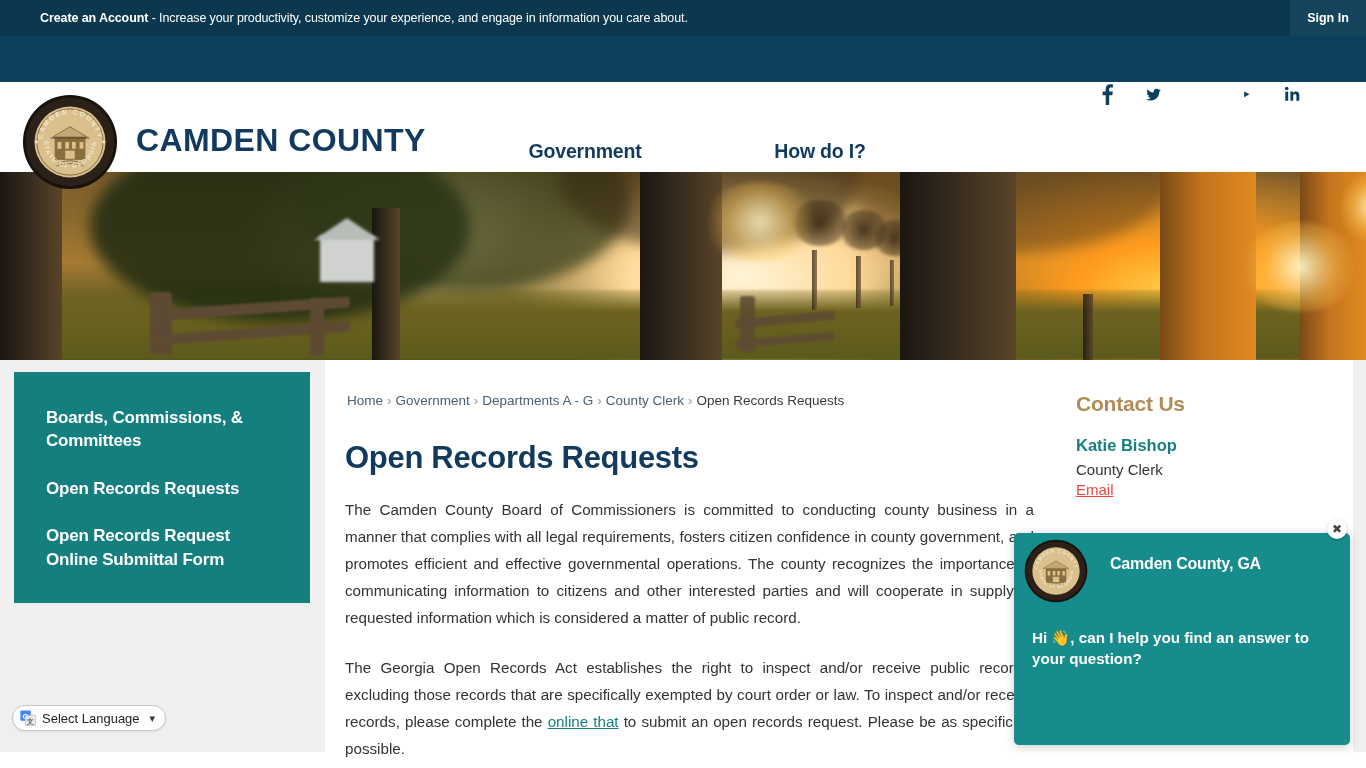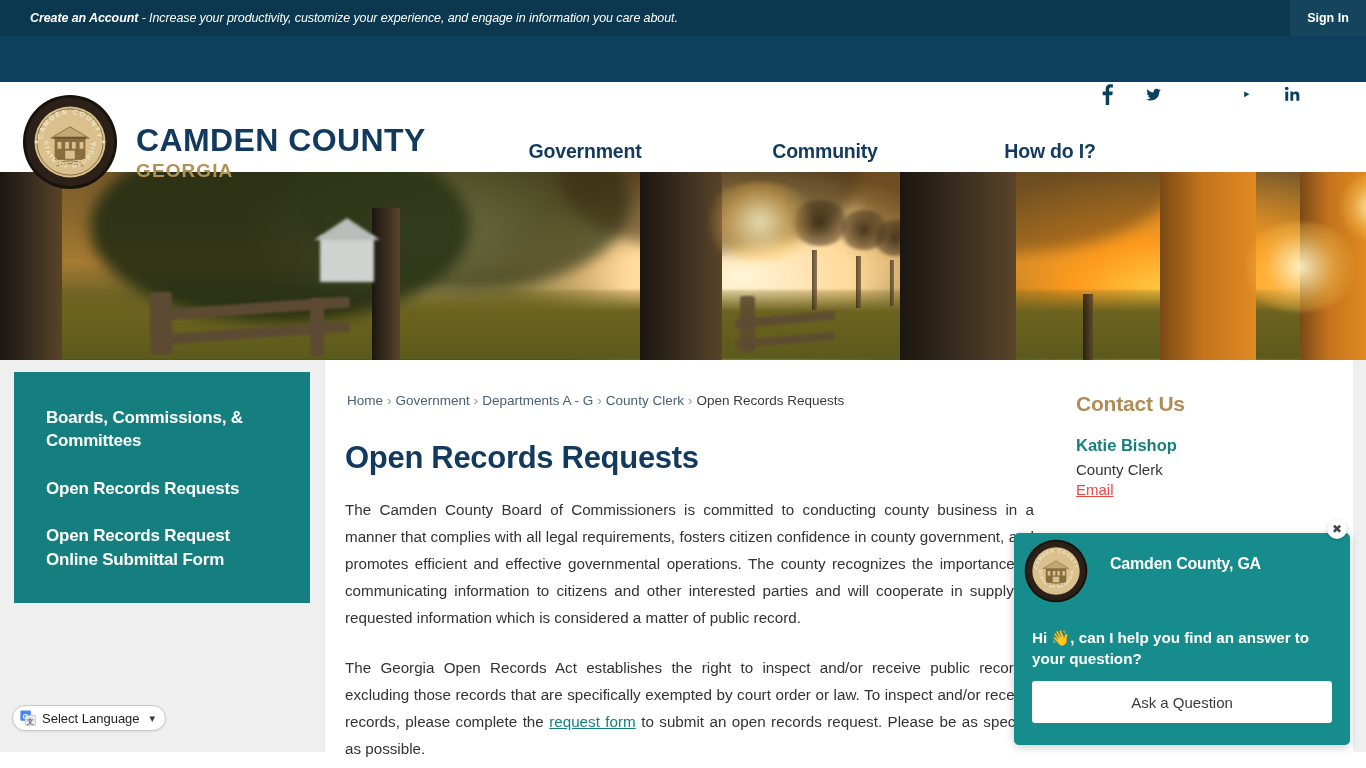--- a/index.html
+++ b/index.html
@@ -14,21 +14,21 @@
   
   .topbar {
     position: relative;
     height: 36px;
     background: #0b384f;
     color: #ffffff;
     display: flex;
     align-items: center;
     font-size: 12.5px;
   }
-  .topbar-text { padding-left: 30px; letter-spacing: -0.1px; font-style: italic; }
+  .topbar-text { padding-left: 40px; letter-spacing: -0.1px; }
   .topbar-text .acct { font-weight: bold; }
   .signin {
     position: absolute;
     right: 0; top: 0;
     height: 36px;
     width: 76px;
     background: #14455c;
     color: #fff;
     font-size: 12.5px;
     font-weight: bold;
@@ -523,26 +523,24 @@
     </text>
     <text font-family="'Liberation Sans', sans-serif" font-size="6.6" font-weight="bold" fill="#f2e6cc" letter-spacing="1.4">
       <textPath href="#sealBot" startOffset="50%" text-anchor="middle">STATE OF GEORGIA</textPath>
     </text>
     <circle cx="15" cy="50" r="1.5" fill="#f2e6cc"></circle>
     <circle cx="85" cy="50" r="1.5" fill="#f2e6cc"></circle>
   </svg>
 
   <div class="brand">
     <div class="brand-name">CAMDEN COUNTY</div>
-    <div class="brand-sub">GEORGIA</div>
   </div>
 
   <nav class="mainnav">
     <a class="nav-government">Government</a>
-    <a class="nav-community">Community</a>
     <a class="nav-howdoi">How do I?</a>
   </nav>
 </div>
 
 <div class="hero">
   <div class="hero-sky"></div>
   <div class="hero-ground"></div>
 
   <div class="canopy" style="left:90px;  top:-40px; width:380px; height:190px; background:rgba(30,42,18,0.85);"></div>
   <div class="canopy" style="left:300px; top:-60px; width:330px; height:180px; background:rgba(44,54,22,0.7);"></div>
@@ -591,21 +589,21 @@
 </nav>
 
 <div class="breadcrumb">
   <a>Home</a><span class="sep">›</span><a>Government</a><span class="sep">›</span><a>Departments A - G</a><span class="sep">›</span><a>County Clerk</a><span class="sep">›</span><span class="current">Open Records Requests</span>
 </div>
 
 <h1 class="page-title">Open Records Requests</h1>
 
 <p class="bodytext para1">The Camden County Board of Commissioners is committed to conducting county business in a manner that complies with all legal requirements, fosters citizen confidence in county government, and promotes efficient and effective governmental operations. The county recognizes the importance of communicating information to citizens and other interested parties and will cooperate in supplying requested information which is considered a matter of public record.</p>
 
-<p class="bodytext para2"><span>The Georgia Open Records Act establishes the right to inspect and/or receive public records, excluding those records that are specifically exempted by court order or law. To inspect and/or receive records, please complete the </span><a>request form</a><span> to submit an open records request. Please be as specific as possible.</span></p>
+<p class="bodytext para2"><span>The Georgia Open Records Act establishes the right to inspect and/or receive public records, excluding those records that are specifically exempted by court order or law. To inspect and/or receive records, please complete the </span><a>online that</a><span> to submit an open records request. Please be as specific as possible.</span></p>
 
 <aside class="contact">
   <h2>Contact Us</h2>
   <div class="person">Katie Bishop</div>
   <div class="role">County Clerk</div>
   <a class="email-link">Email</a>
   
 </aside>
 
 <div class="gtranslate">
@@ -617,21 +615,20 @@
   </svg>
   <span class="gt-label">Select Language</span>
   <span class="gt-caret">▾</span>
 </div>
 
 <button class="chat-close">✖</button>
 
 <div class="chat">
   <div class="chat-title">Camden County, GA</div>
   <div class="chat-msg">Hi 👋, can I help you find an answer to your question?</div>
-  <button class="chat-btn">Ask a Question</button>
 </div>
 
 <svg class="chat-avatar" viewBox="0 0 100 100">
   <circle cx="50" cy="50" r="49" fill="#17120c"></circle>
   <circle cx="50" cy="50" r="46" fill="#2b2118"></circle>
   <circle cx="50" cy="50" r="37" fill="#d9c08d"></circle>
   <g fill="#8a6d3c">
     <rect x="34" y="46" width="32" height="22"></rect>
     <polygon points="50,34 30,46 70,46" fill="#c2a874" stroke="#6b5530" stroke-width="0.7"></polygon>
   </g>

